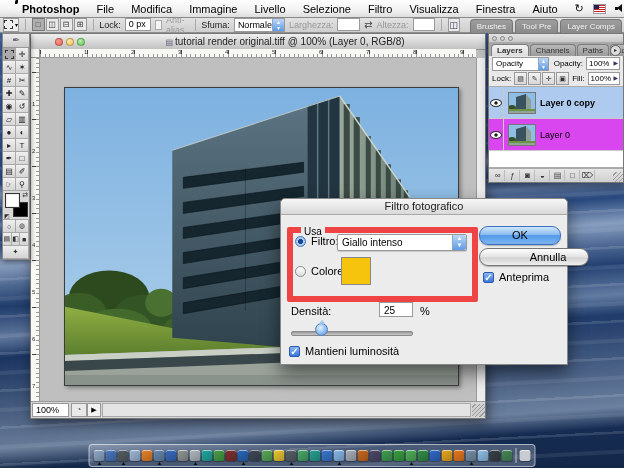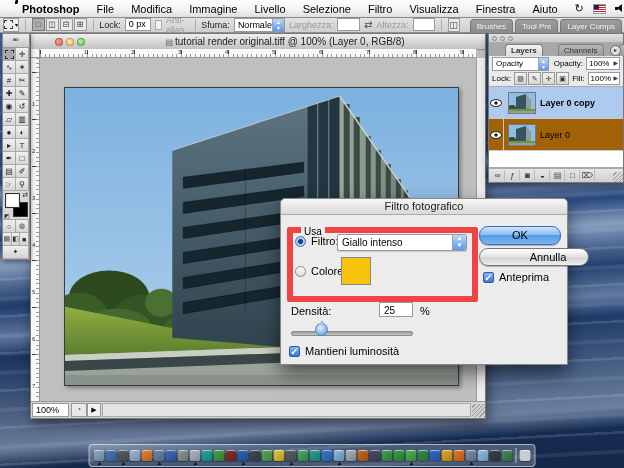--- a/index.html
+++ b/index.html
@@ -86,30 +86,30 @@
   .info-btn{width:14px;height:12px;border:1px solid #999;background:#e9e9e9;text-align:center;line-height:12px;font-size:8px;color:#555;margin-left:2px;}
   .info-box{width:118px;height:12px;background:#fff;border:1px solid #999;line-height:12px;text-align:center;}
   .info-arrow{width:12px;height:12px;border:1px solid #999;background:#f2f2f2;text-align:center;line-height:11px;font-size:7px;}
   .hscroll{flex:1;height:12px;background:#e4e4e4;border:1px solid #aaa;margin:0 1px;}
   .grip{width:13px;height:13px;background:repeating-linear-gradient(135deg,#cfcfcf 0 2px,#9a9a9a 2px 3px);}
   
   .palette{position:absolute;left:488px;top:33px;width:134px;z-index:40;background:#e9e9e9;border:1px solid #777;box-shadow:2px 4px 10px rgba(0,0,0,.45);font-size:9px;}
   .pal-grip{height:8px;background:linear-gradient(#e2e2e2,#c8c8c8);display:flex;align-items:center;gap:3px;padding-left:3px;border-bottom:1px solid #aaa;}
   .pal-dot{width:5px;height:5px;border-radius:50%;background:#cfcfcf;border:1px solid #8a8a8a;box-sizing:border-box;}
   .pal-tabs{height:13px;background:#a8a8a8;display:flex;align-items:flex-end;padding-left:2px;position:relative;}
-  .pal-tab{font-size:8px;padding:1px 5px 1px;border-radius:4px 4px 0 0;border:1px solid #7d7d7d;border-bottom:none;background:linear-gradient(#b8b8b8,#9a9a9a);color:#333;margin-right:1px;white-space:nowrap;margin-left:14px;}
+  .pal-tab{font-size:8px;padding:1px 5px 1px;border-radius:4px 4px 0 0;border:1px solid #7d7d7d;border-bottom:none;background:linear-gradient(#b8b8b8,#9a9a9a);color:#333;margin-right:1px;white-space:nowrap;}
   .pal-tab.active{background:linear-gradient(#f2f2f2,#dcdcdc);font-weight:bold;}
   .pal-tab-arrow{position:absolute;right:2px;top:2px;width:9px;height:9px;border:1px solid #666;border-radius:50%;font-size:6px;line-height:9px;text-align:center;color:#333;background:#ddd;}
   .pal-row{height:15px;display:flex;align-items:center;gap:3px;padding:0 3px;background:#e9e9e9;}
   .pal-pop{width:52px;height:12px;background:#fff;border:1px solid #999;display:flex;align-items:center;padding-left:3px;font-size:8px;}
   .pal-pop .pop-stepper{height:12px;width:9px;}
   .val-box{width:30px;height:11px;background:#fff;border:1px solid #999;font-size:8px;line-height:11px;padding-left:2px;display:flex;}
   .val-arrow{margin-left:auto;font-size:6px;color:#336;line-height:11px;padding-right:1px;}
   .lock-btn{width:11px;height:11px;border:1px solid #999;background:linear-gradient(#f2f2f2,#d8d8d8);font-size:7px;line-height:11px;text-align:center;color:#333;}
-  .layer-list{background:#a16207;border-top:1px solid #aaa;border-bottom:1px solid #aaa;}
+  .layer-list{background:#d946ef;border-top:1px solid #aaa;border-bottom:1px solid #aaa;}
   .layer-row{height:31px;display:flex;align-items:center;border-bottom:1px solid #c9c9c9;}
   .layer-row.selected{background:#aecbef;}
   .eye-cell{width:14px;height:100%;border-right:1px solid #c9c9c9;display:flex;align-items:center;justify-content:center;}
   .eye{width:10px;height:6px;border:1px solid #333;border-radius:50%;background:radial-gradient(circle,#222 1.5px,#fff 1.7px);}
   .thumb{width:26px;height:20px;border:1px solid #777;margin:0 4px;background:#8cbee6;}
   .layer-name{font-size:9px;}
   .layer-row.selected .layer-name{font-weight:bold;}
   .pal-bottom{height:13px;display:flex;align-items:center;gap:1px;background:linear-gradient(#e6e6e6,#cfcfcf);border-top:1px solid #aaa;padding-left:2px;position:relative;}
   .pb-icon{width:13px;height:11px;text-align:center;font-size:8px;line-height:11px;color:#333;border-right:1px solid #bbb;}
   .pal-grip2{position:absolute;right:0;bottom:0;width:10px;height:10px;background:repeating-linear-gradient(135deg,rgba(0,0,0,0) 0 2px,#9a9a9a 2px 3px);}

